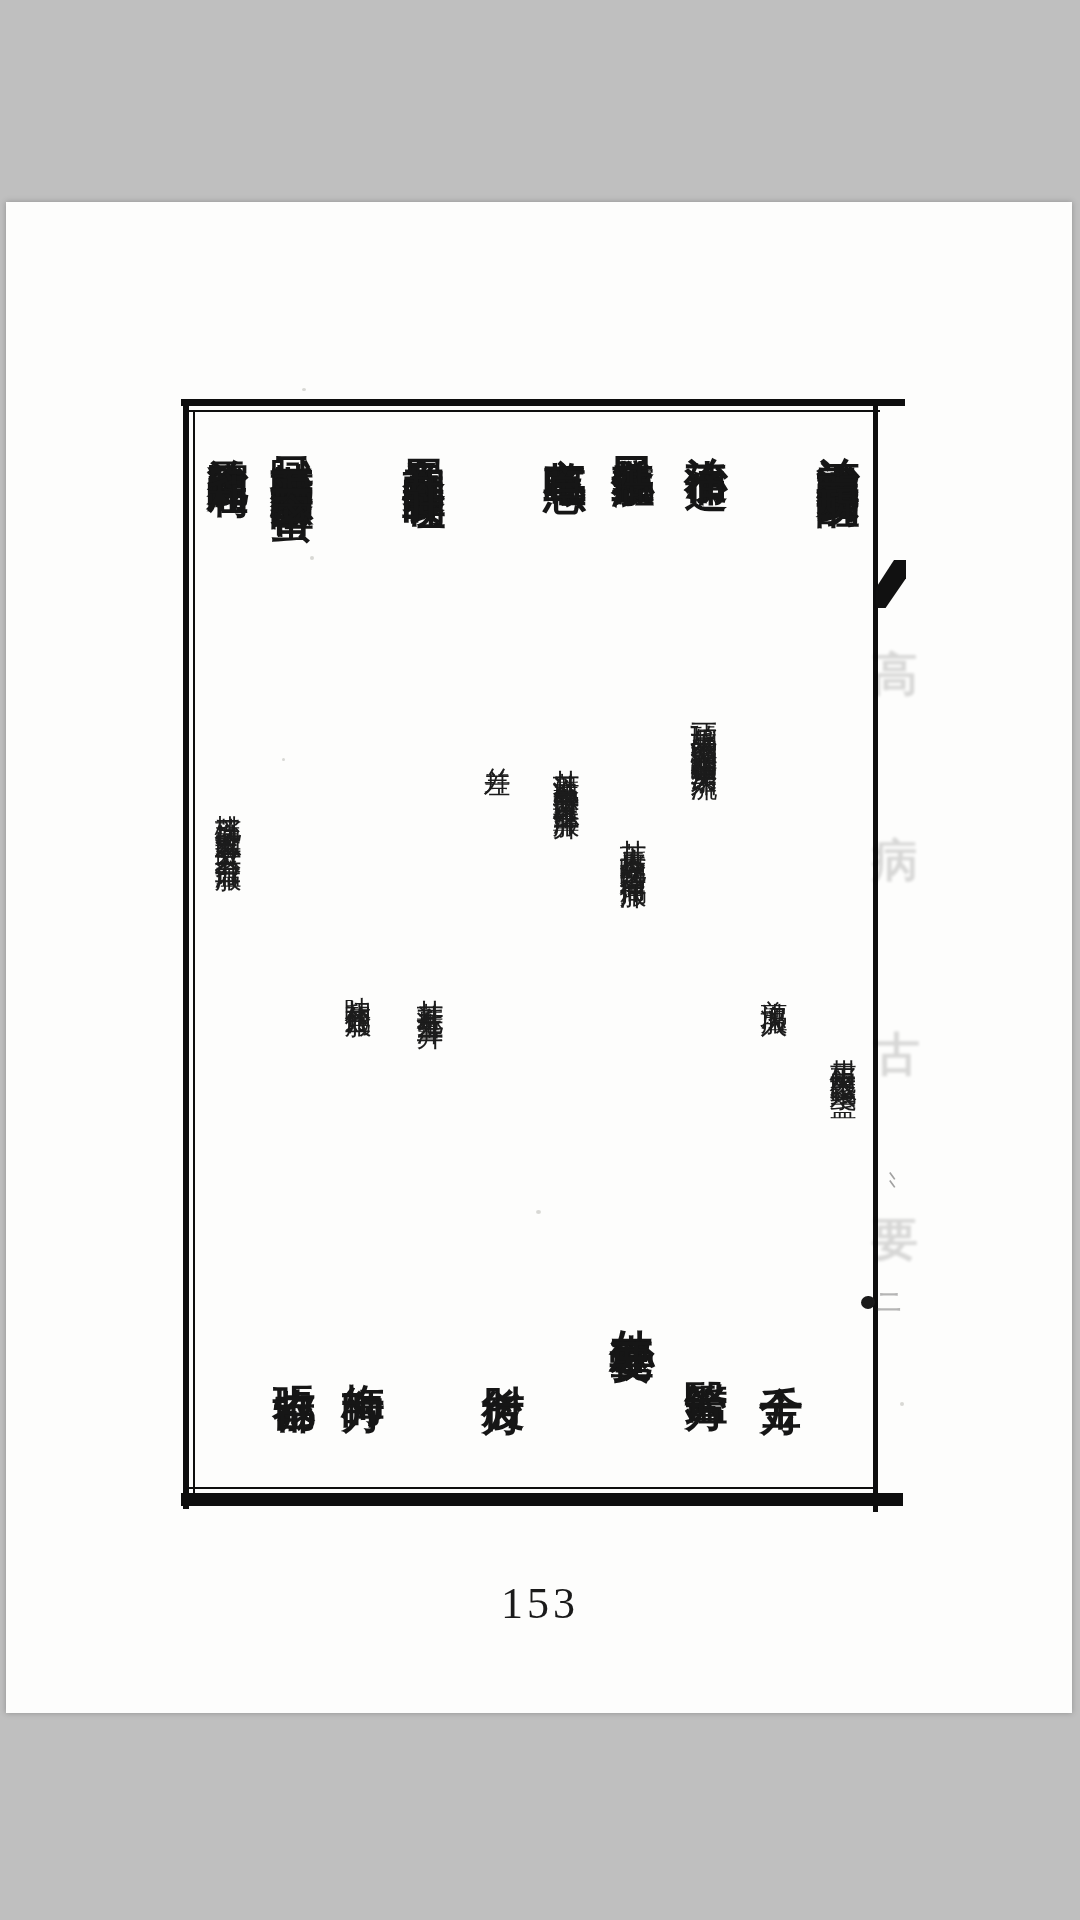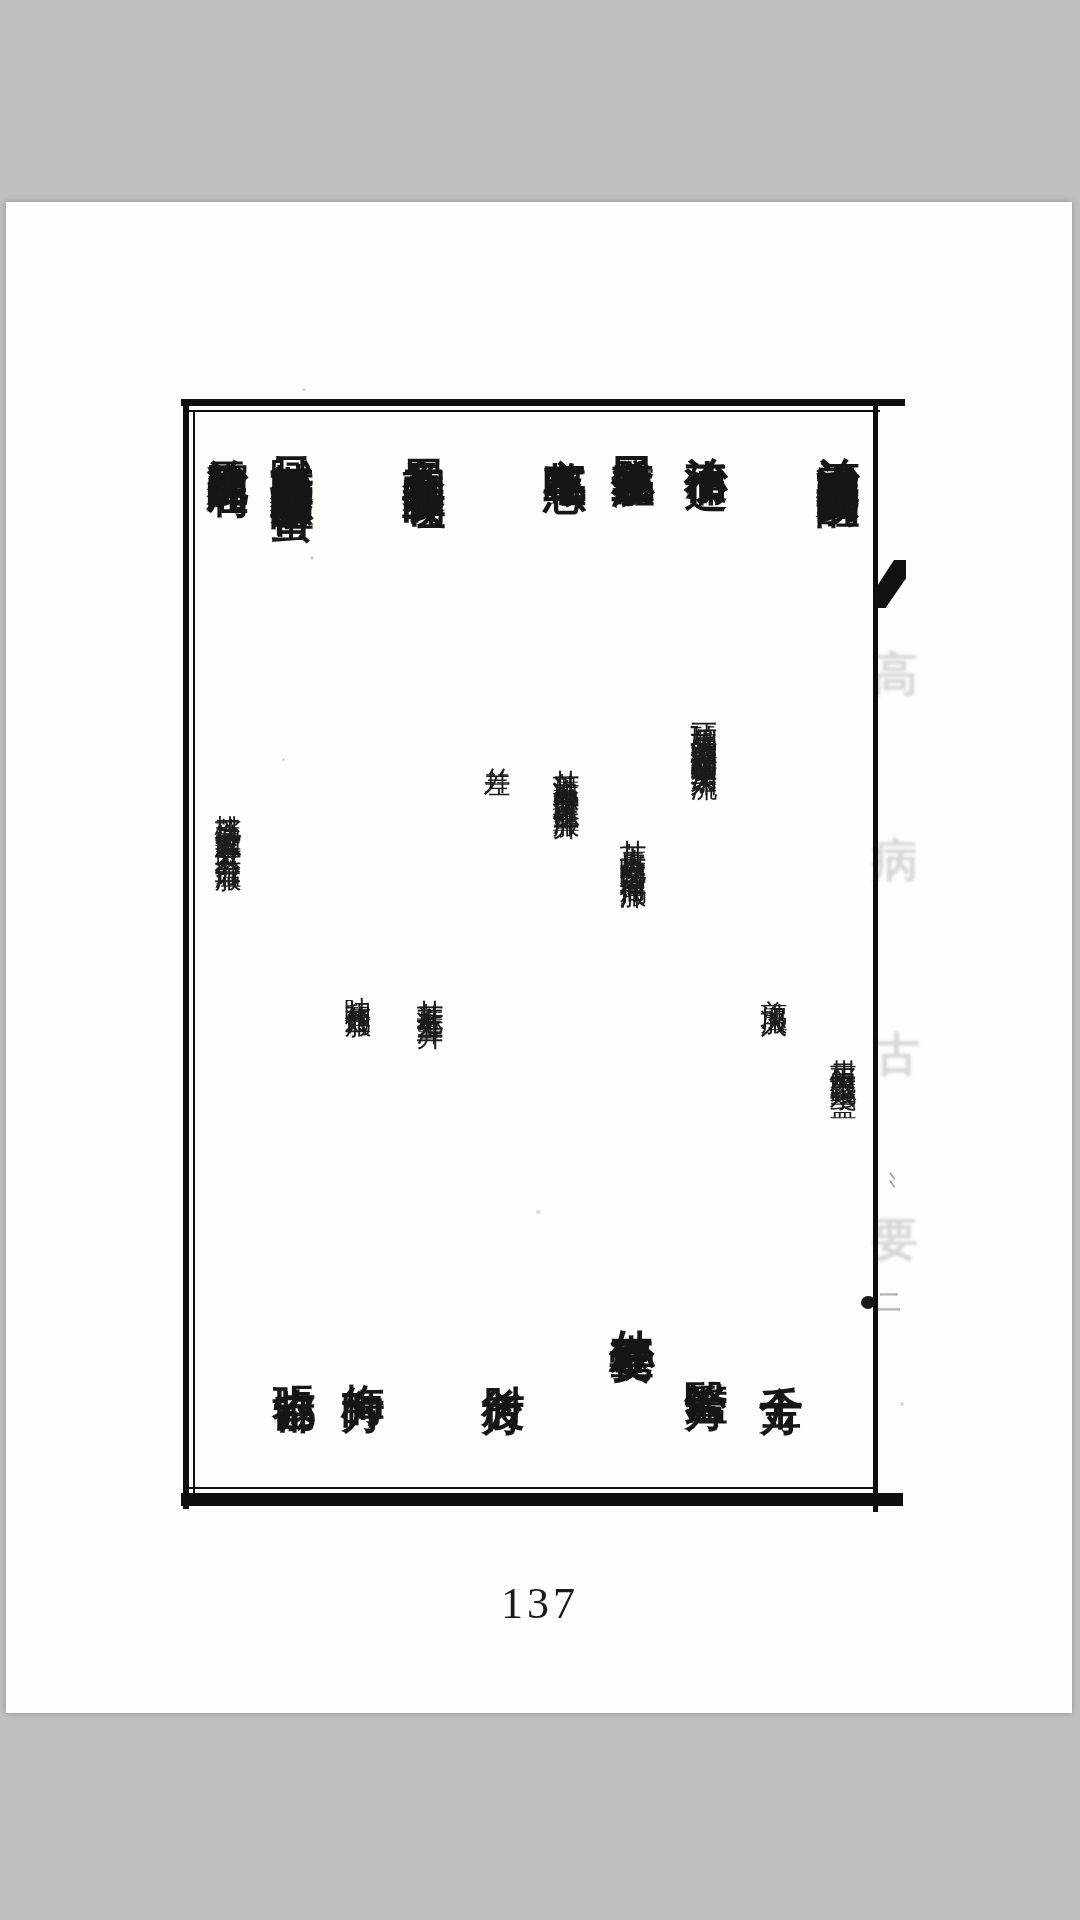--- a/index.html
+++ b/index.html
@@ -112,15 +112,15 @@
   <div class="ticks">丶丶</div>
   <div class="faintdash">二</div>
 
   <div class="speck" style="left:310px;top:556px;width:4px;height:4px;"></div>
   <div class="speck" style="left:536px;top:1210px;width:5px;height:4px;"></div>
   <div class="speck" style="left:648px;top:470px;width:3px;height:3px;"></div>
   <div class="speck" style="left:900px;top:1402px;width:4px;height:4px;"></div>
   <div class="speck" style="left:282px;top:758px;width:3px;height:3px;"></div>
   <div class="speck" style="left:302px;top:388px;width:4px;height:3px;"></div>
 
-  <div class="pageno">137</div>
+  <div class="pageno">153</div>
 
 </div>
 
 </body></html>

